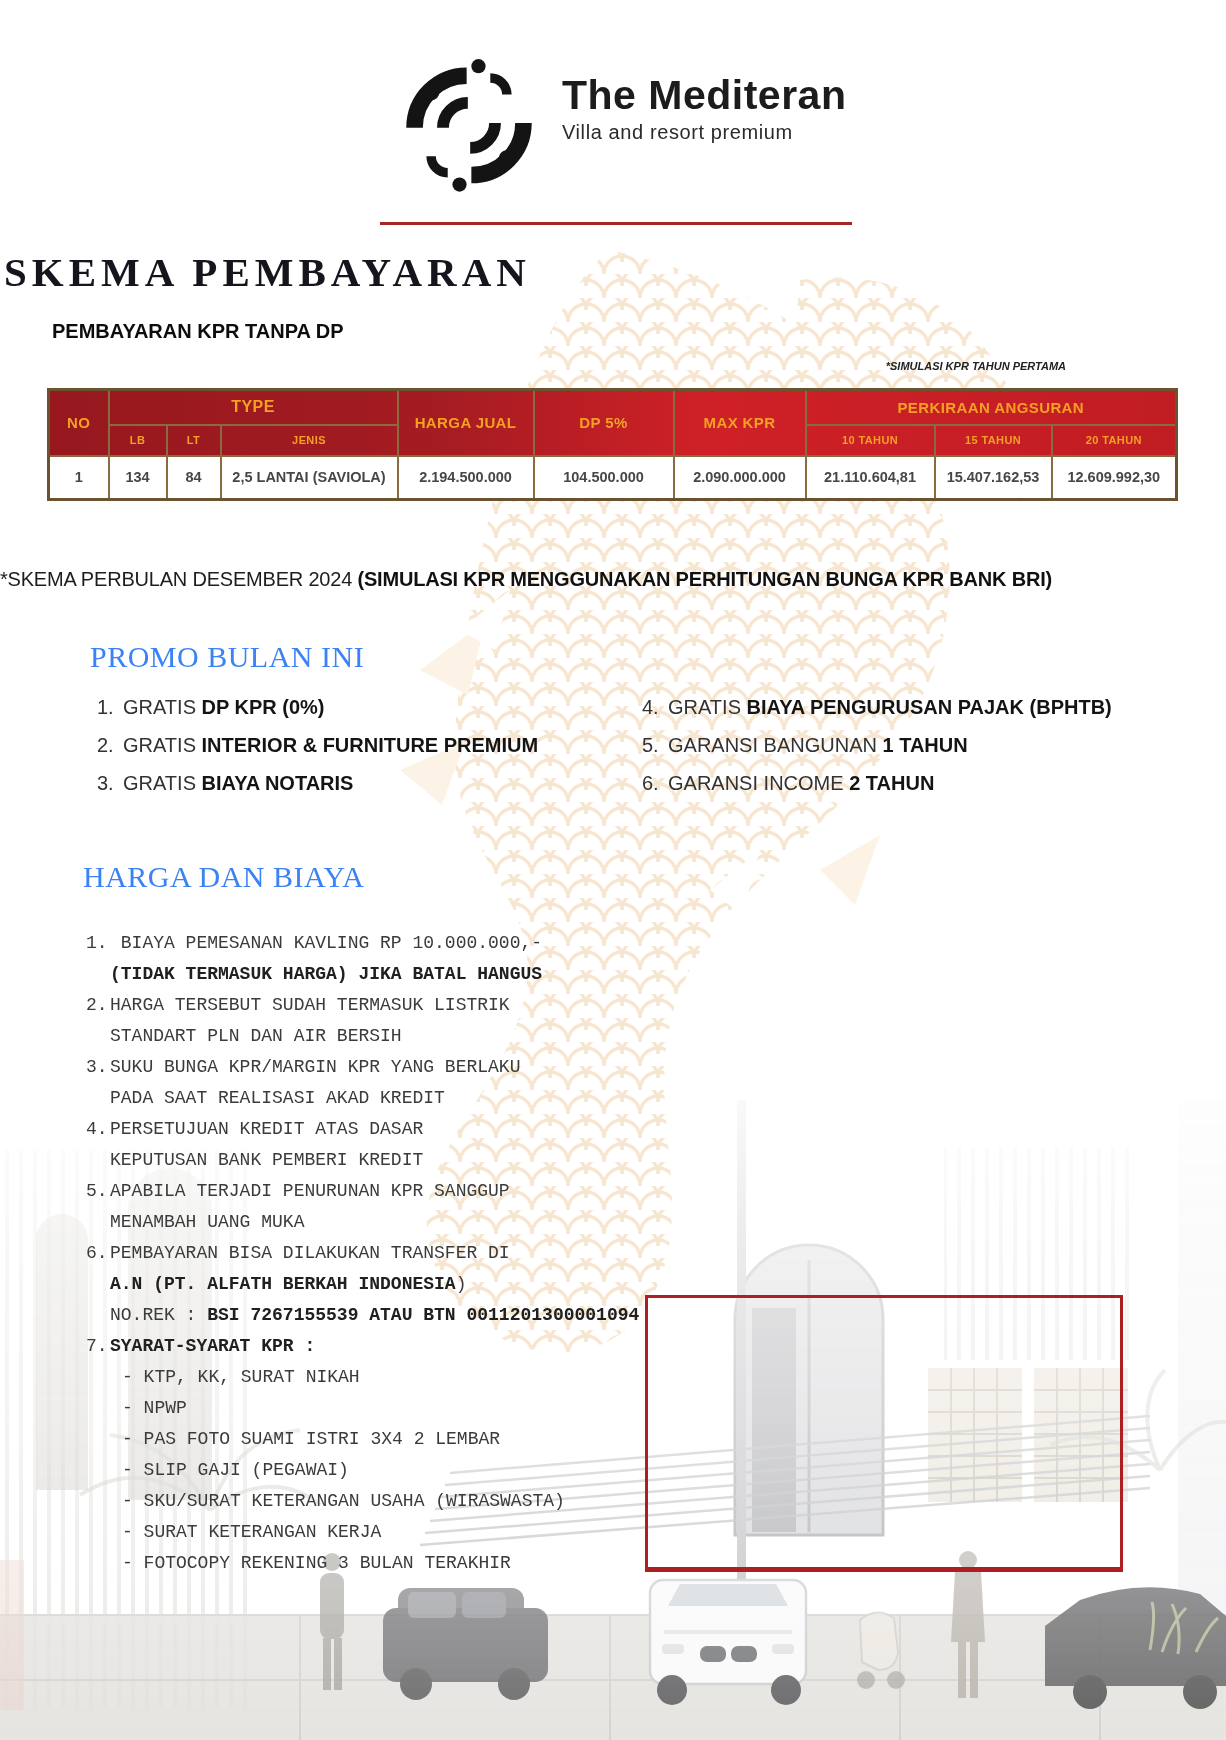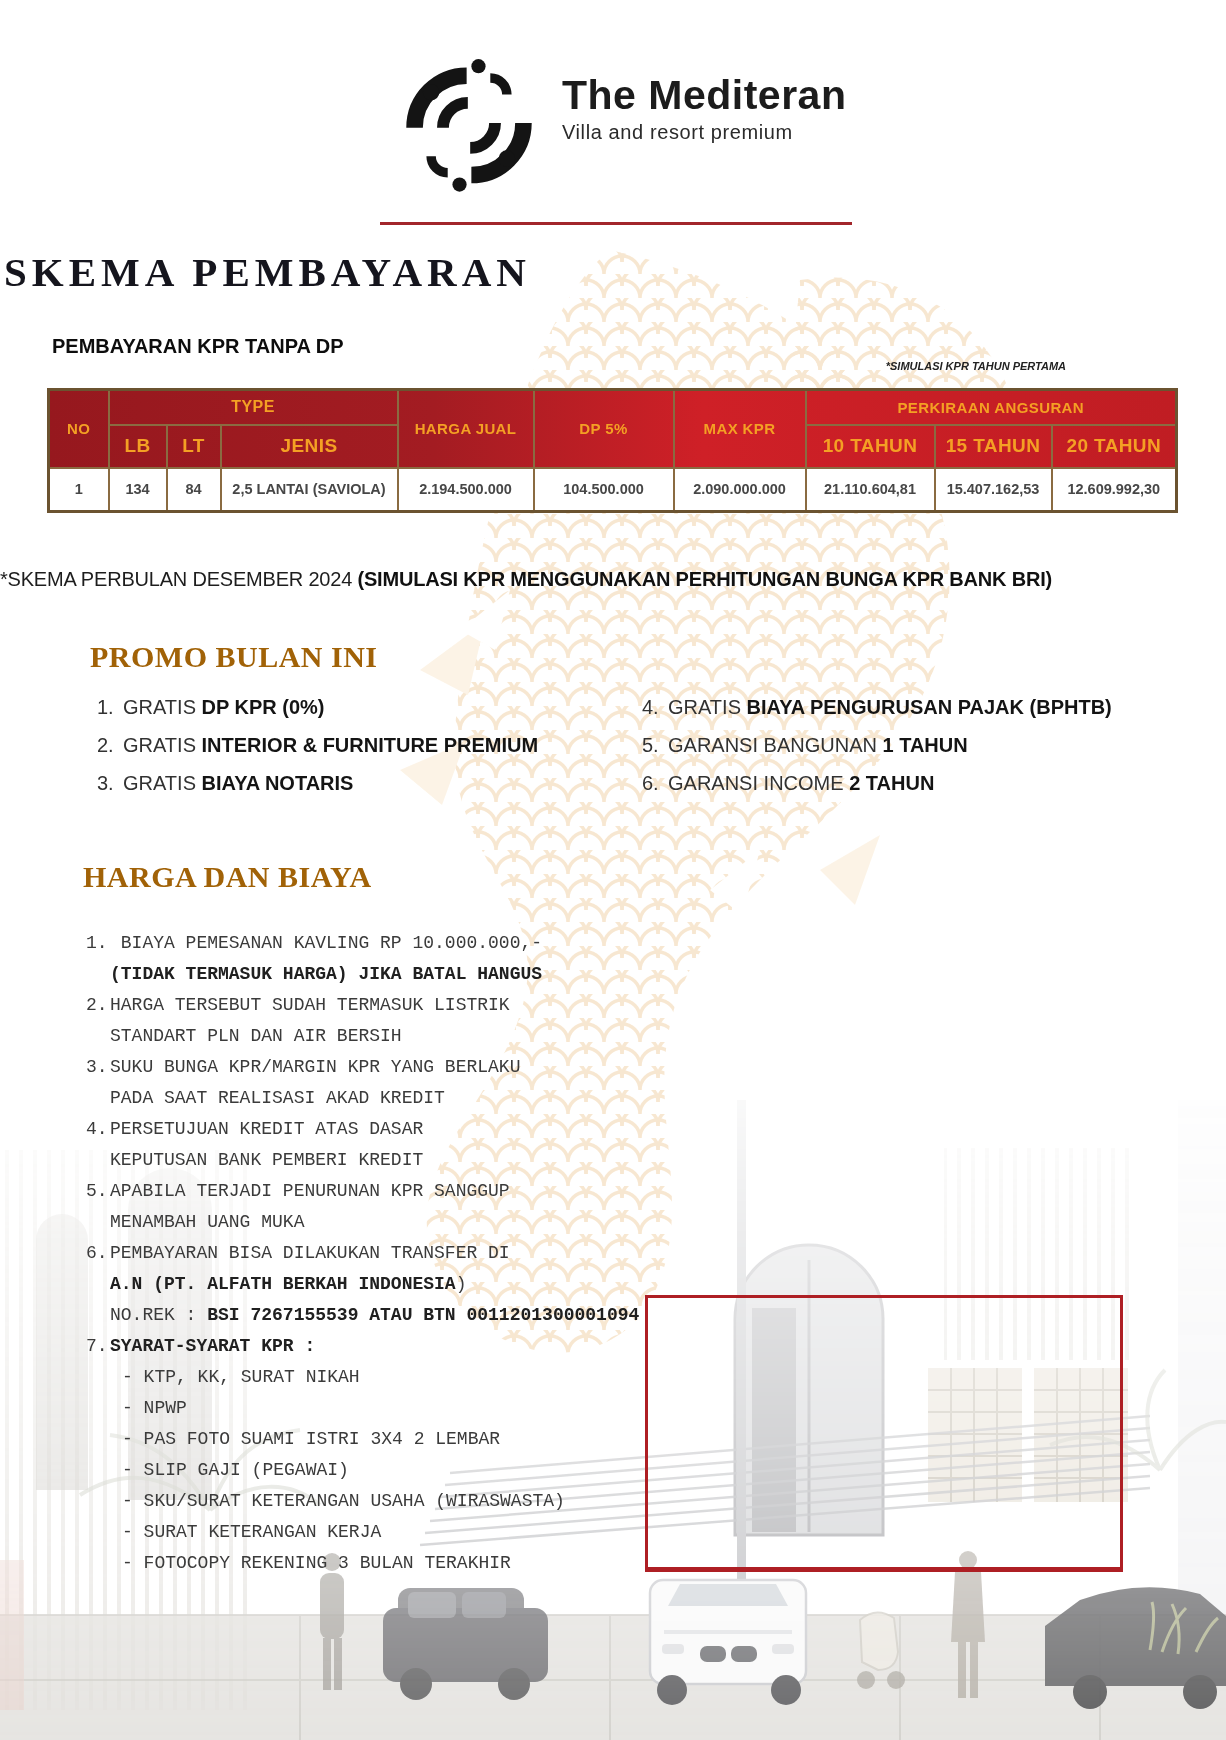--- a/index.html
+++ b/index.html
@@ -24,40 +24,40 @@
   .brand-tagline { font-size:20px; color:#2b2b2b; margin-top:2px; letter-spacing:0.6px; }
   .brand-divider { position:absolute; left:380px; top:222px; width:472px; height:3px; background:#a2262b; z-index:2; }
 
   .page-title {
     position:absolute; left:4px; top:248px; width:100%; text-align:left; z-index:2;
     font-family:"Liberation Serif", serif; font-size:41px; font-weight:700;
     letter-spacing:5px; color:#15151d;
   }
 
   
-  .kpr-heading { position:absolute; left:52px; top:335px; font-size:20px; font-weight:700; color:#0d0d0d; z-index:2; }
+  .kpr-heading { position:absolute; left:52px; top:320px; font-size:20px; font-weight:700; color:#0d0d0d; z-index:2; }
   .sim-note { position:absolute; right:160px; top:360px; font-size:11px; font-style:italic; font-weight:700; color:#222; z-index:2; }
 
   .table-wrap { position:absolute; left:47px; top:388px; z-index:2; }
   table.kpr-table { border-collapse:collapse; table-layout:fixed; width:1128px; border:3px solid #6b5330; }
   table.kpr-table thead { background:linear-gradient(90deg,#96181e 0%,#a31c22 34%,#cf2027 58%,#c01d23 100%); }
   table.kpr-table th, table.kpr-table td { border:2px solid #8a6b41; text-align:center; vertical-align:middle; }
   table.kpr-table th { color:#f4a024; font-weight:700; font-size:15px; letter-spacing:.4px; }
   table.kpr-table tr.hrow1 th { height:35px; }
-  table.kpr-table tr.hrow2 th { height:43px; font-size:19px; }
+  table.kpr-table tr.hrow2 th { height:31px; font-size:11px; }
   table.kpr-table th.type-th { font-size:16px; }
   table.kpr-table td { height:44px; background:#ffffff; color:#474747; font-weight:700; font-size:14.5px; }
 
   .footnote { position:absolute; left:0; top:568px; width:100%; z-index:2;
     font-size:20px; color:#1d1d1d; letter-spacing:-0.2px; }
   .footnote .b { font-weight:700; color:#111; }
 
   
   .promo-heading, .harga-heading {
-    position:absolute; font-family:"Liberation Serif", serif; font-weight:700; color:#a16207; z-index:2; letter-spacing:.5px;text-align:center;
+    position:absolute; font-family:"Liberation Serif", serif; font-weight:400; color:#3b82f6; z-index:2; letter-spacing:.5px;text-align:center;
   }
   .promo-heading { left:90px; top:640px; font-size:30px; }
   .promo-col { position:absolute; top:694px; z-index:2; }
   .promo-col.left { left:97px; }
   .promo-col.right { left:642px; }
   .pline { font-size:20px; color:#323232; height:38px; line-height:26px; white-space:nowrap; }
   .pline .b { font-weight:700; color:#141414; }
   .pnum { display:inline-block; width:26px; }
 
   

